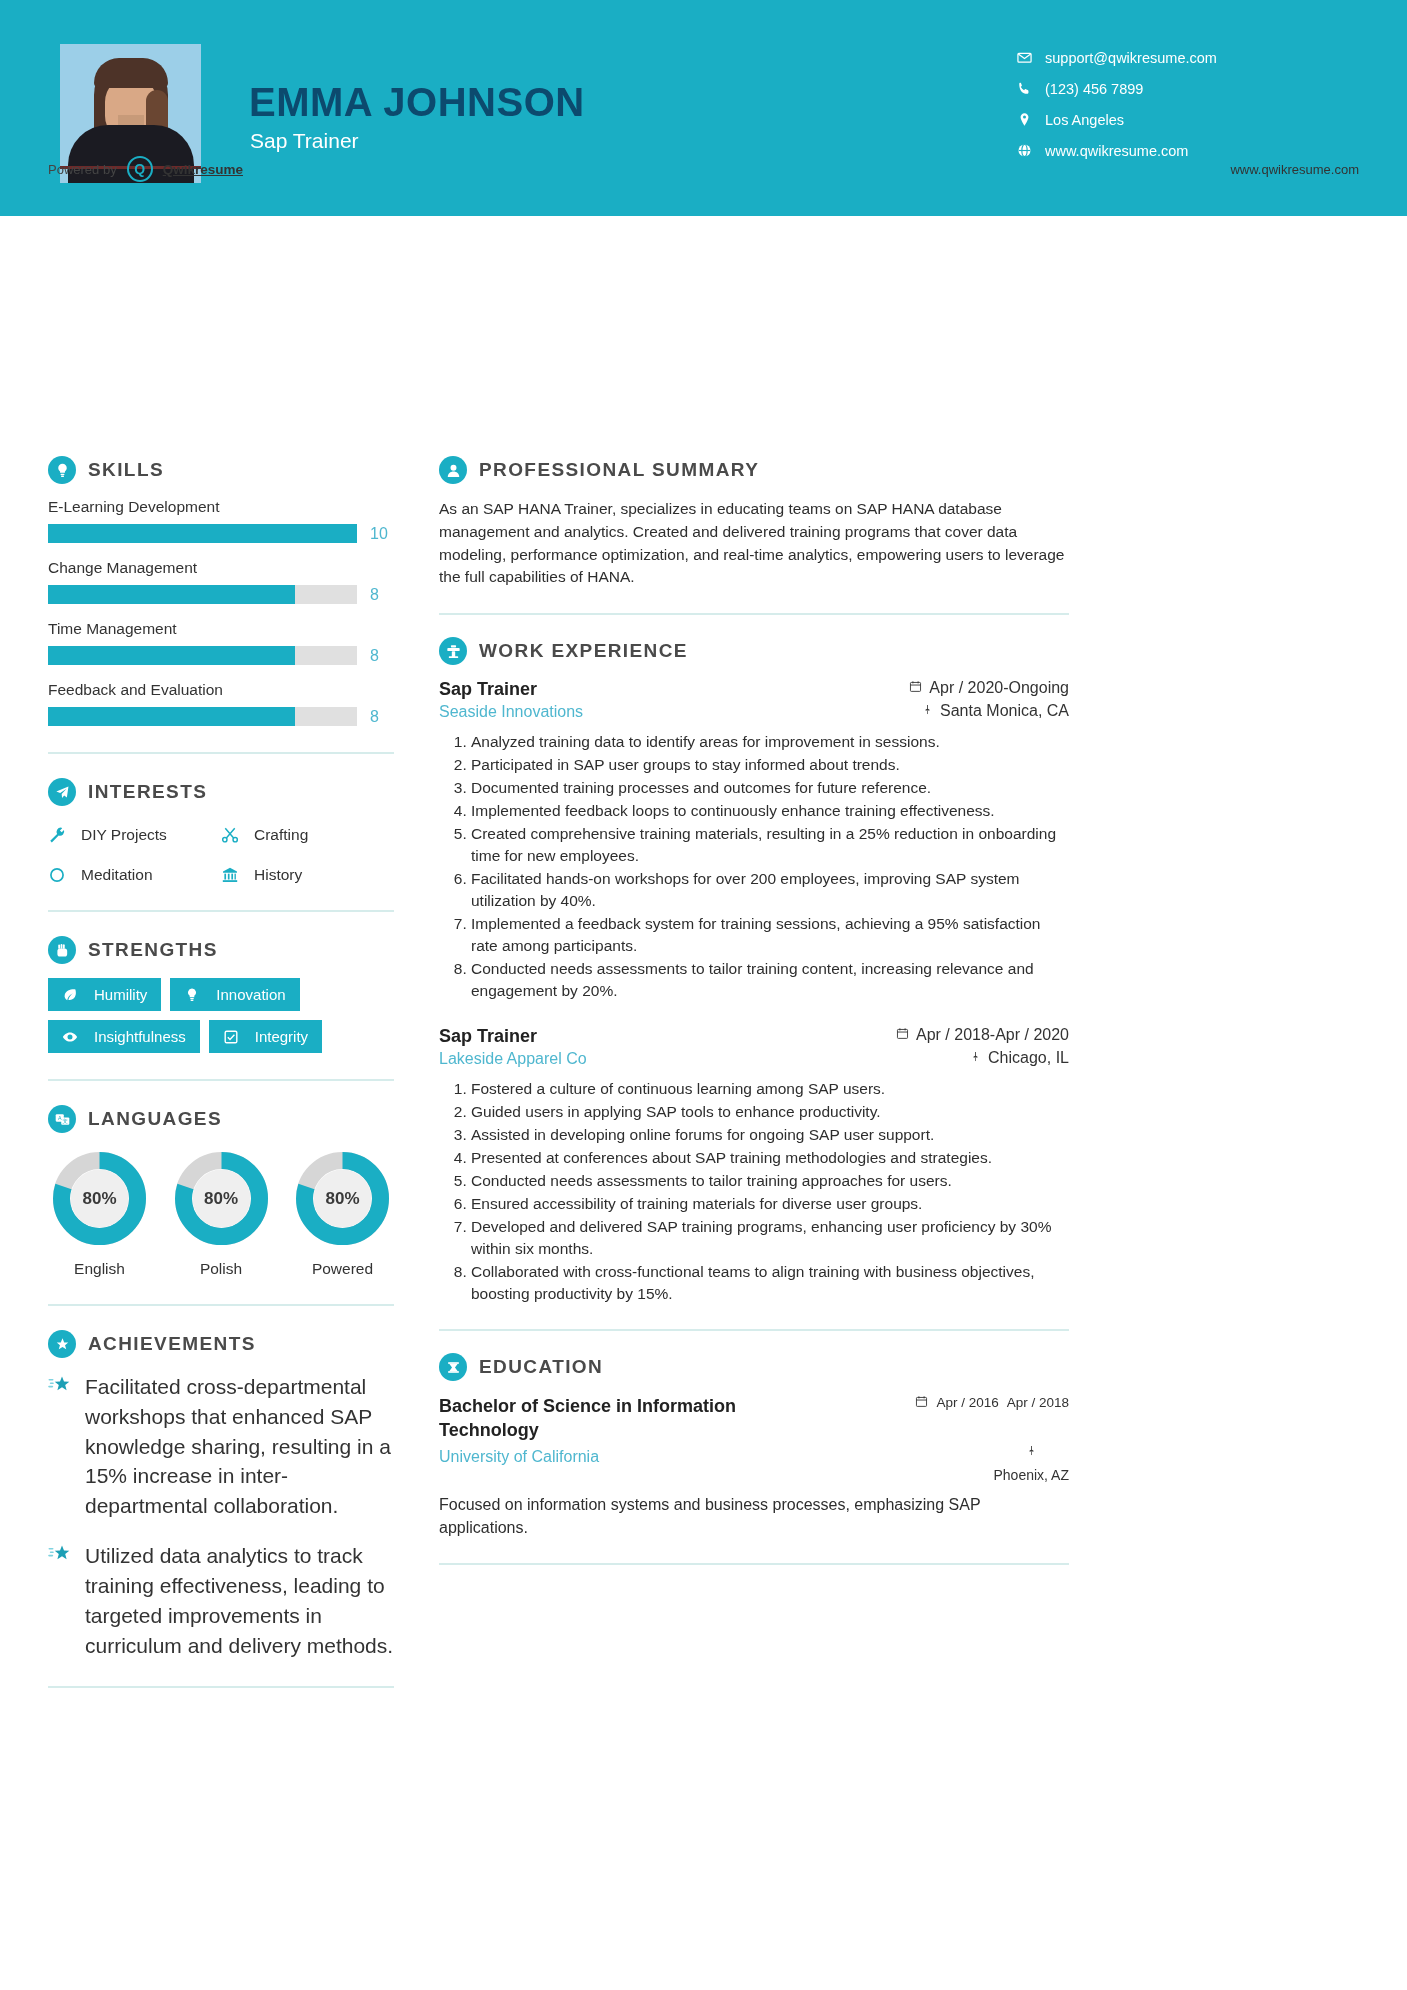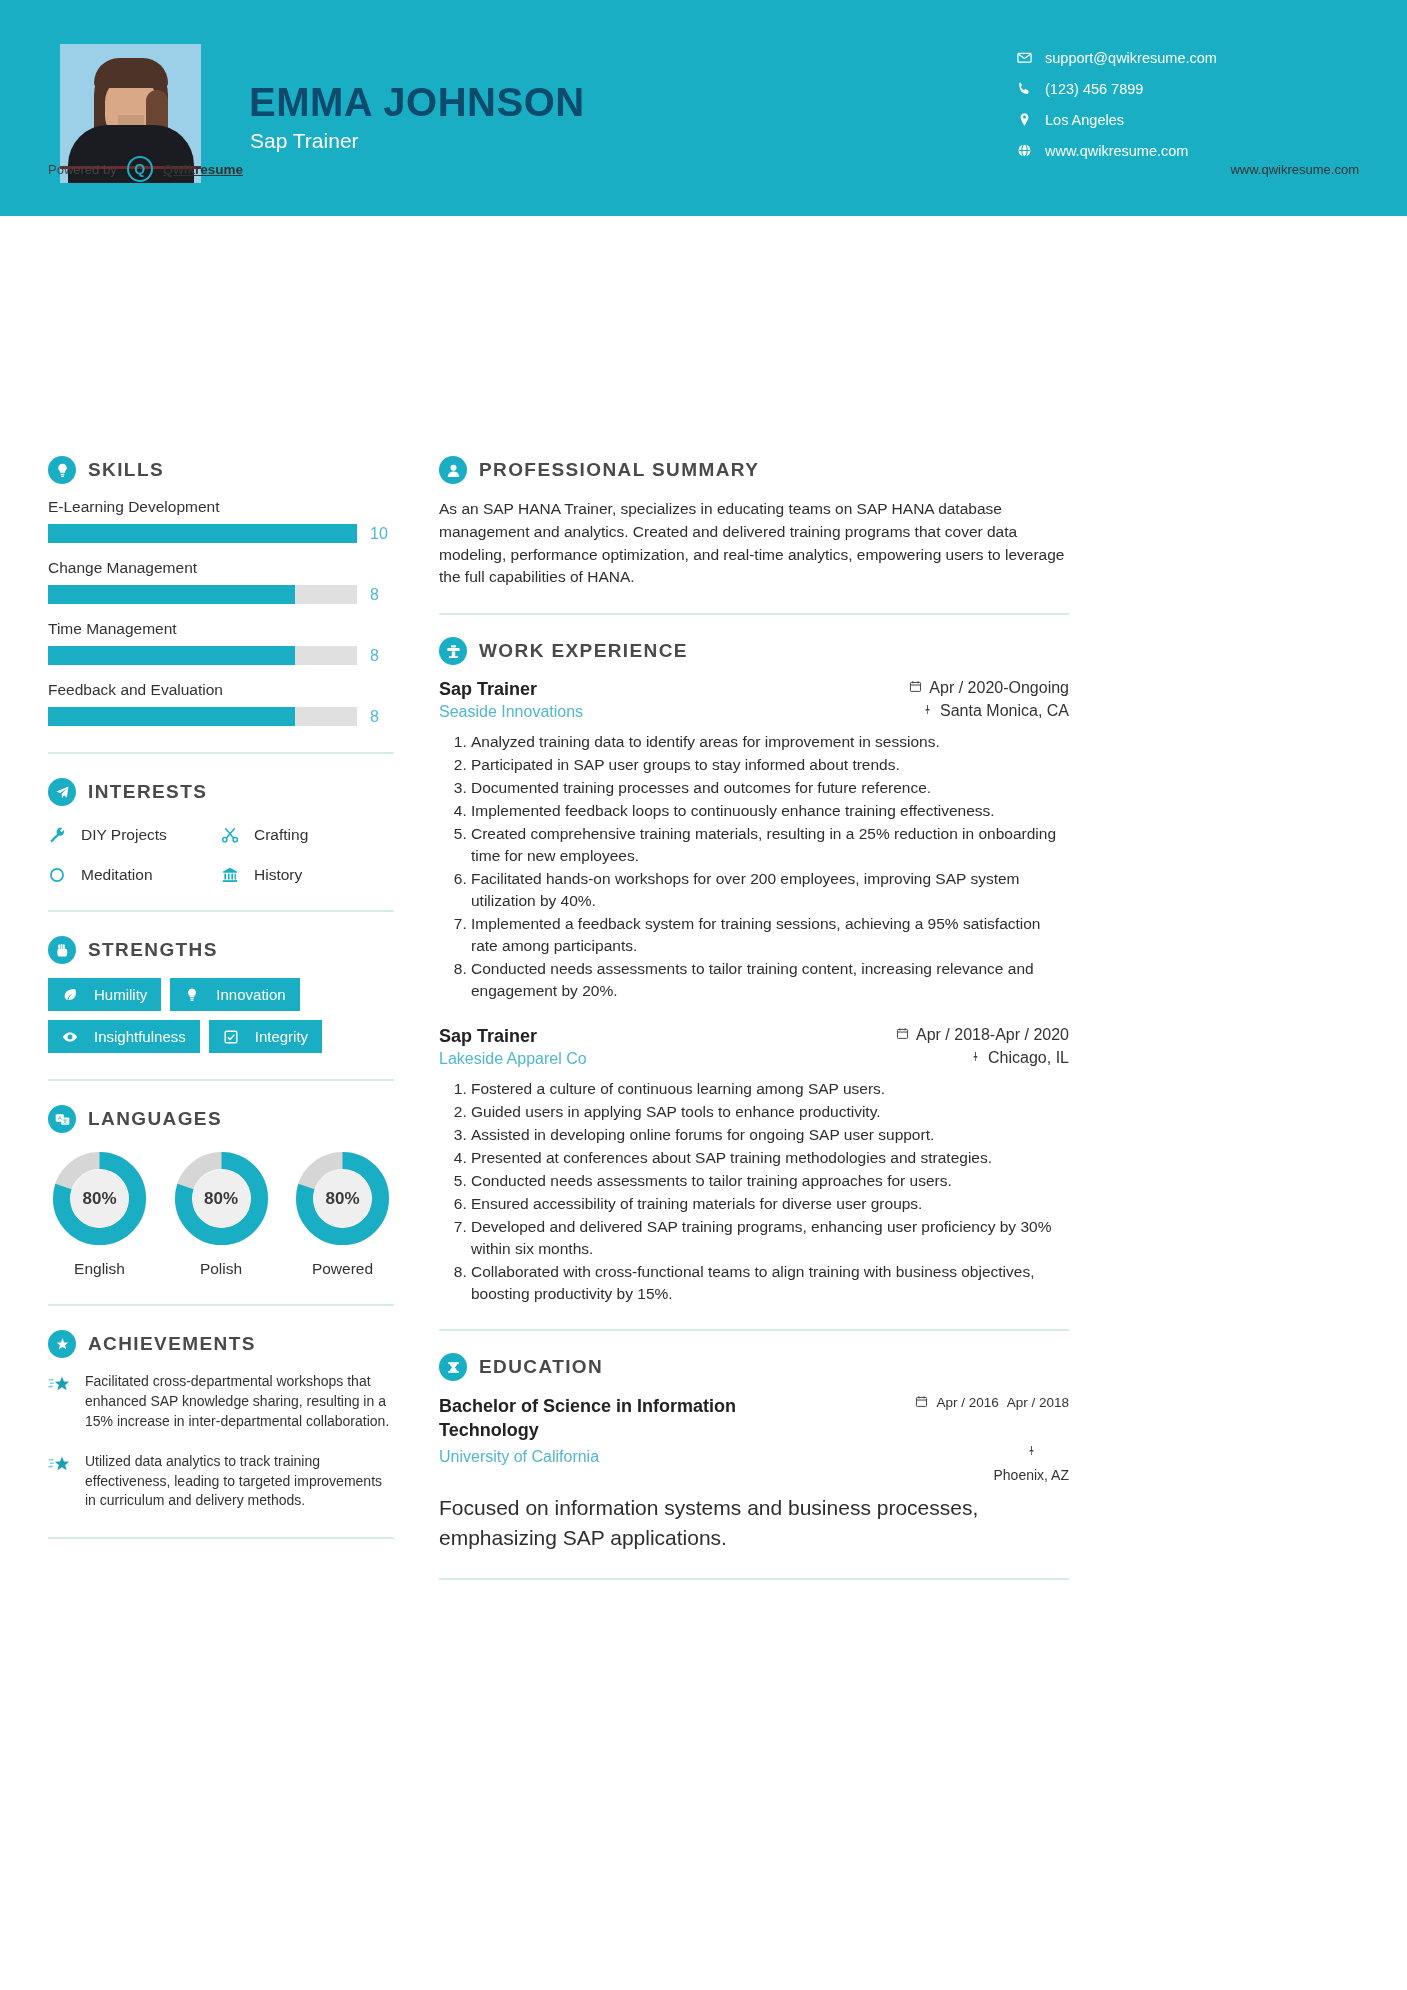--- a/index.html
+++ b/index.html
@@ -213,21 +213,21 @@
   }
   .lang-name { font-size:15.5px; color:#333; margin-top:10px; }
 
   
   .ach {
     display:flex;
     gap:11px;
     margin-bottom:20px;
   }
   .ach .ai { flex:none; width:26px; padding-top:3px; }
-  .ach-text { font-size:14px; line-height:1.42; color:#333; }
+  .ach-text { font-size:21px; line-height:1.42; color:#333; }
 
   
   .summary {
     font-size:15.5px;
     line-height:1.47;
     color:#2e2e2e;
   }
   .rdiv { height:2px; background:#d6eceb; margin:24px 0 22px 0; }
 
   .job { margin-bottom:24px; }
@@ -269,21 +269,21 @@
     font-size:18px;
     font-weight:bold;
     color:#222;
     max-width:370px;
     line-height:1.3;
   }
   .edu-dates { display:flex; align-items:flex-start; gap:8px; font-size:13.5px; color:#333; }
   .edu-dates .dpair { line-height:1.25; }
   .edu-school { font-size:16px; color:#4fb7cf; margin-top:4px; }
   .edu-loc { font-size:14px; color:#333; display:flex; align-items:center; gap:7px;flex-direction:column; }
-  .edu-desc { font-size:21px; line-height:1.45; color:#2e2e2e; margin-top:10px; }
+  .edu-desc { font-size:16px; line-height:1.45; color:#2e2e2e; margin-top:10px; }
 
   
   .footer {
     position:absolute;
     left:48px; right:48px;
     bottom:34px;
     display:flex;
     justify-content:space-between;
     align-items:center;
   }

